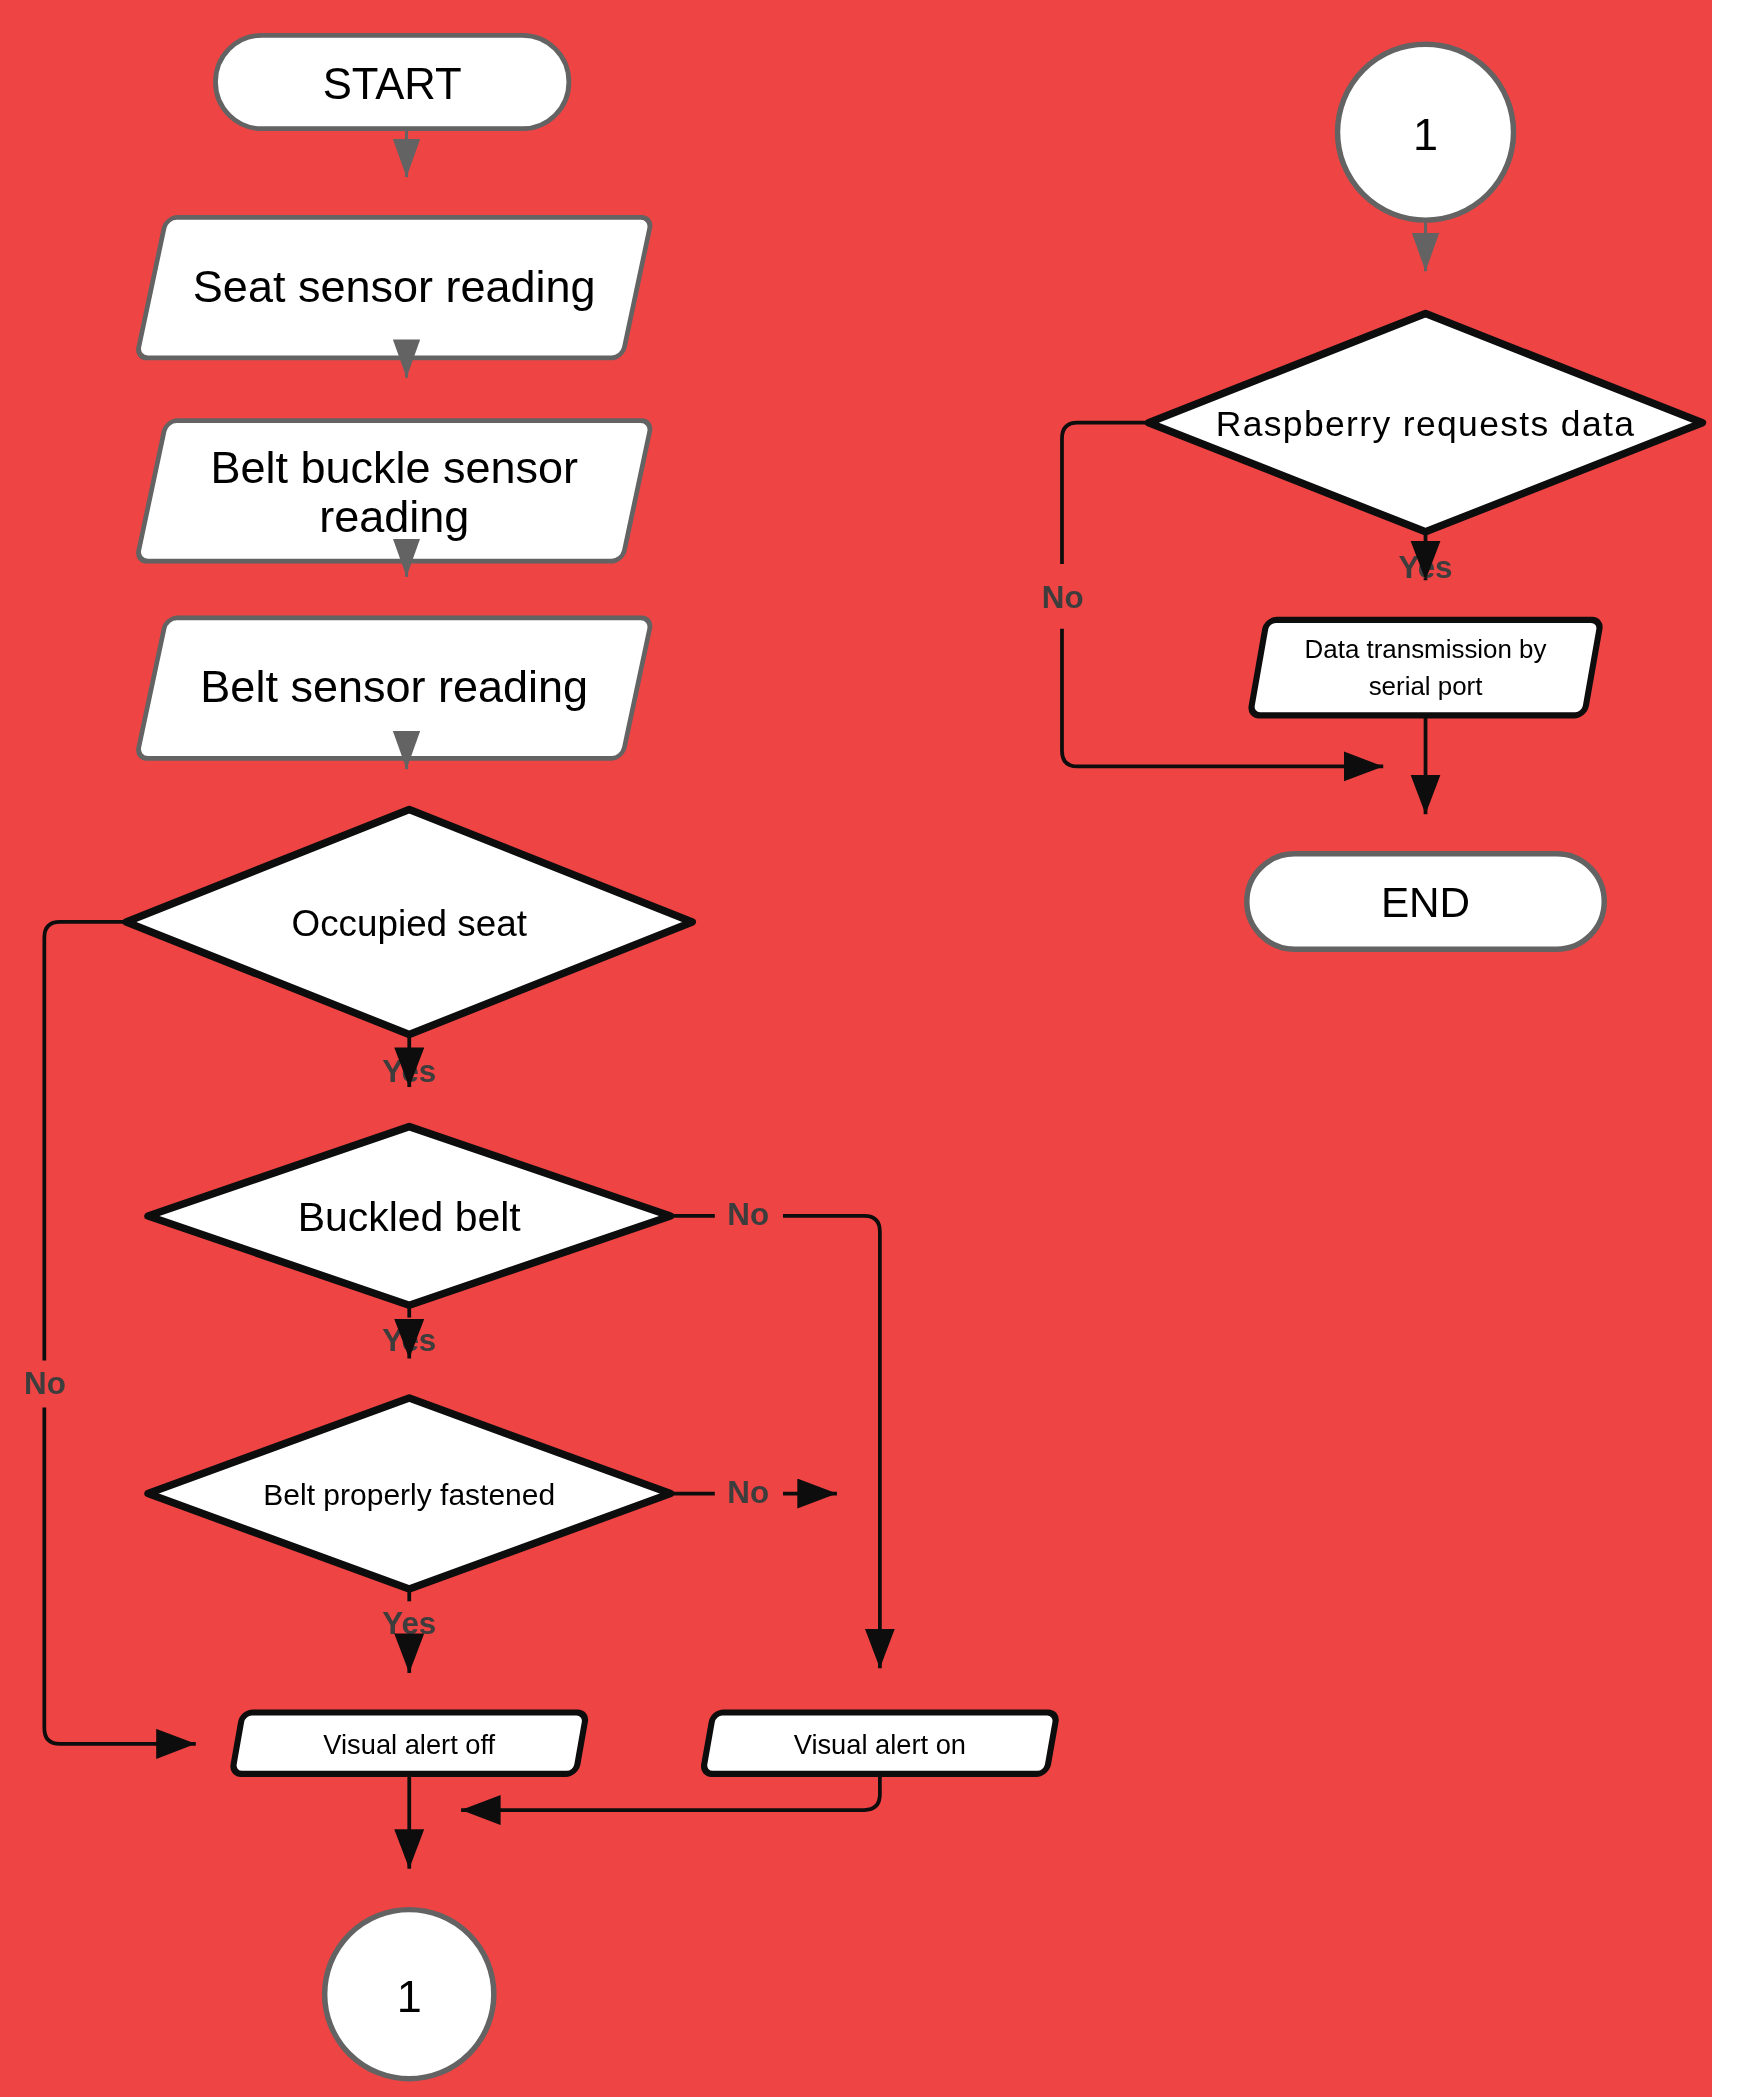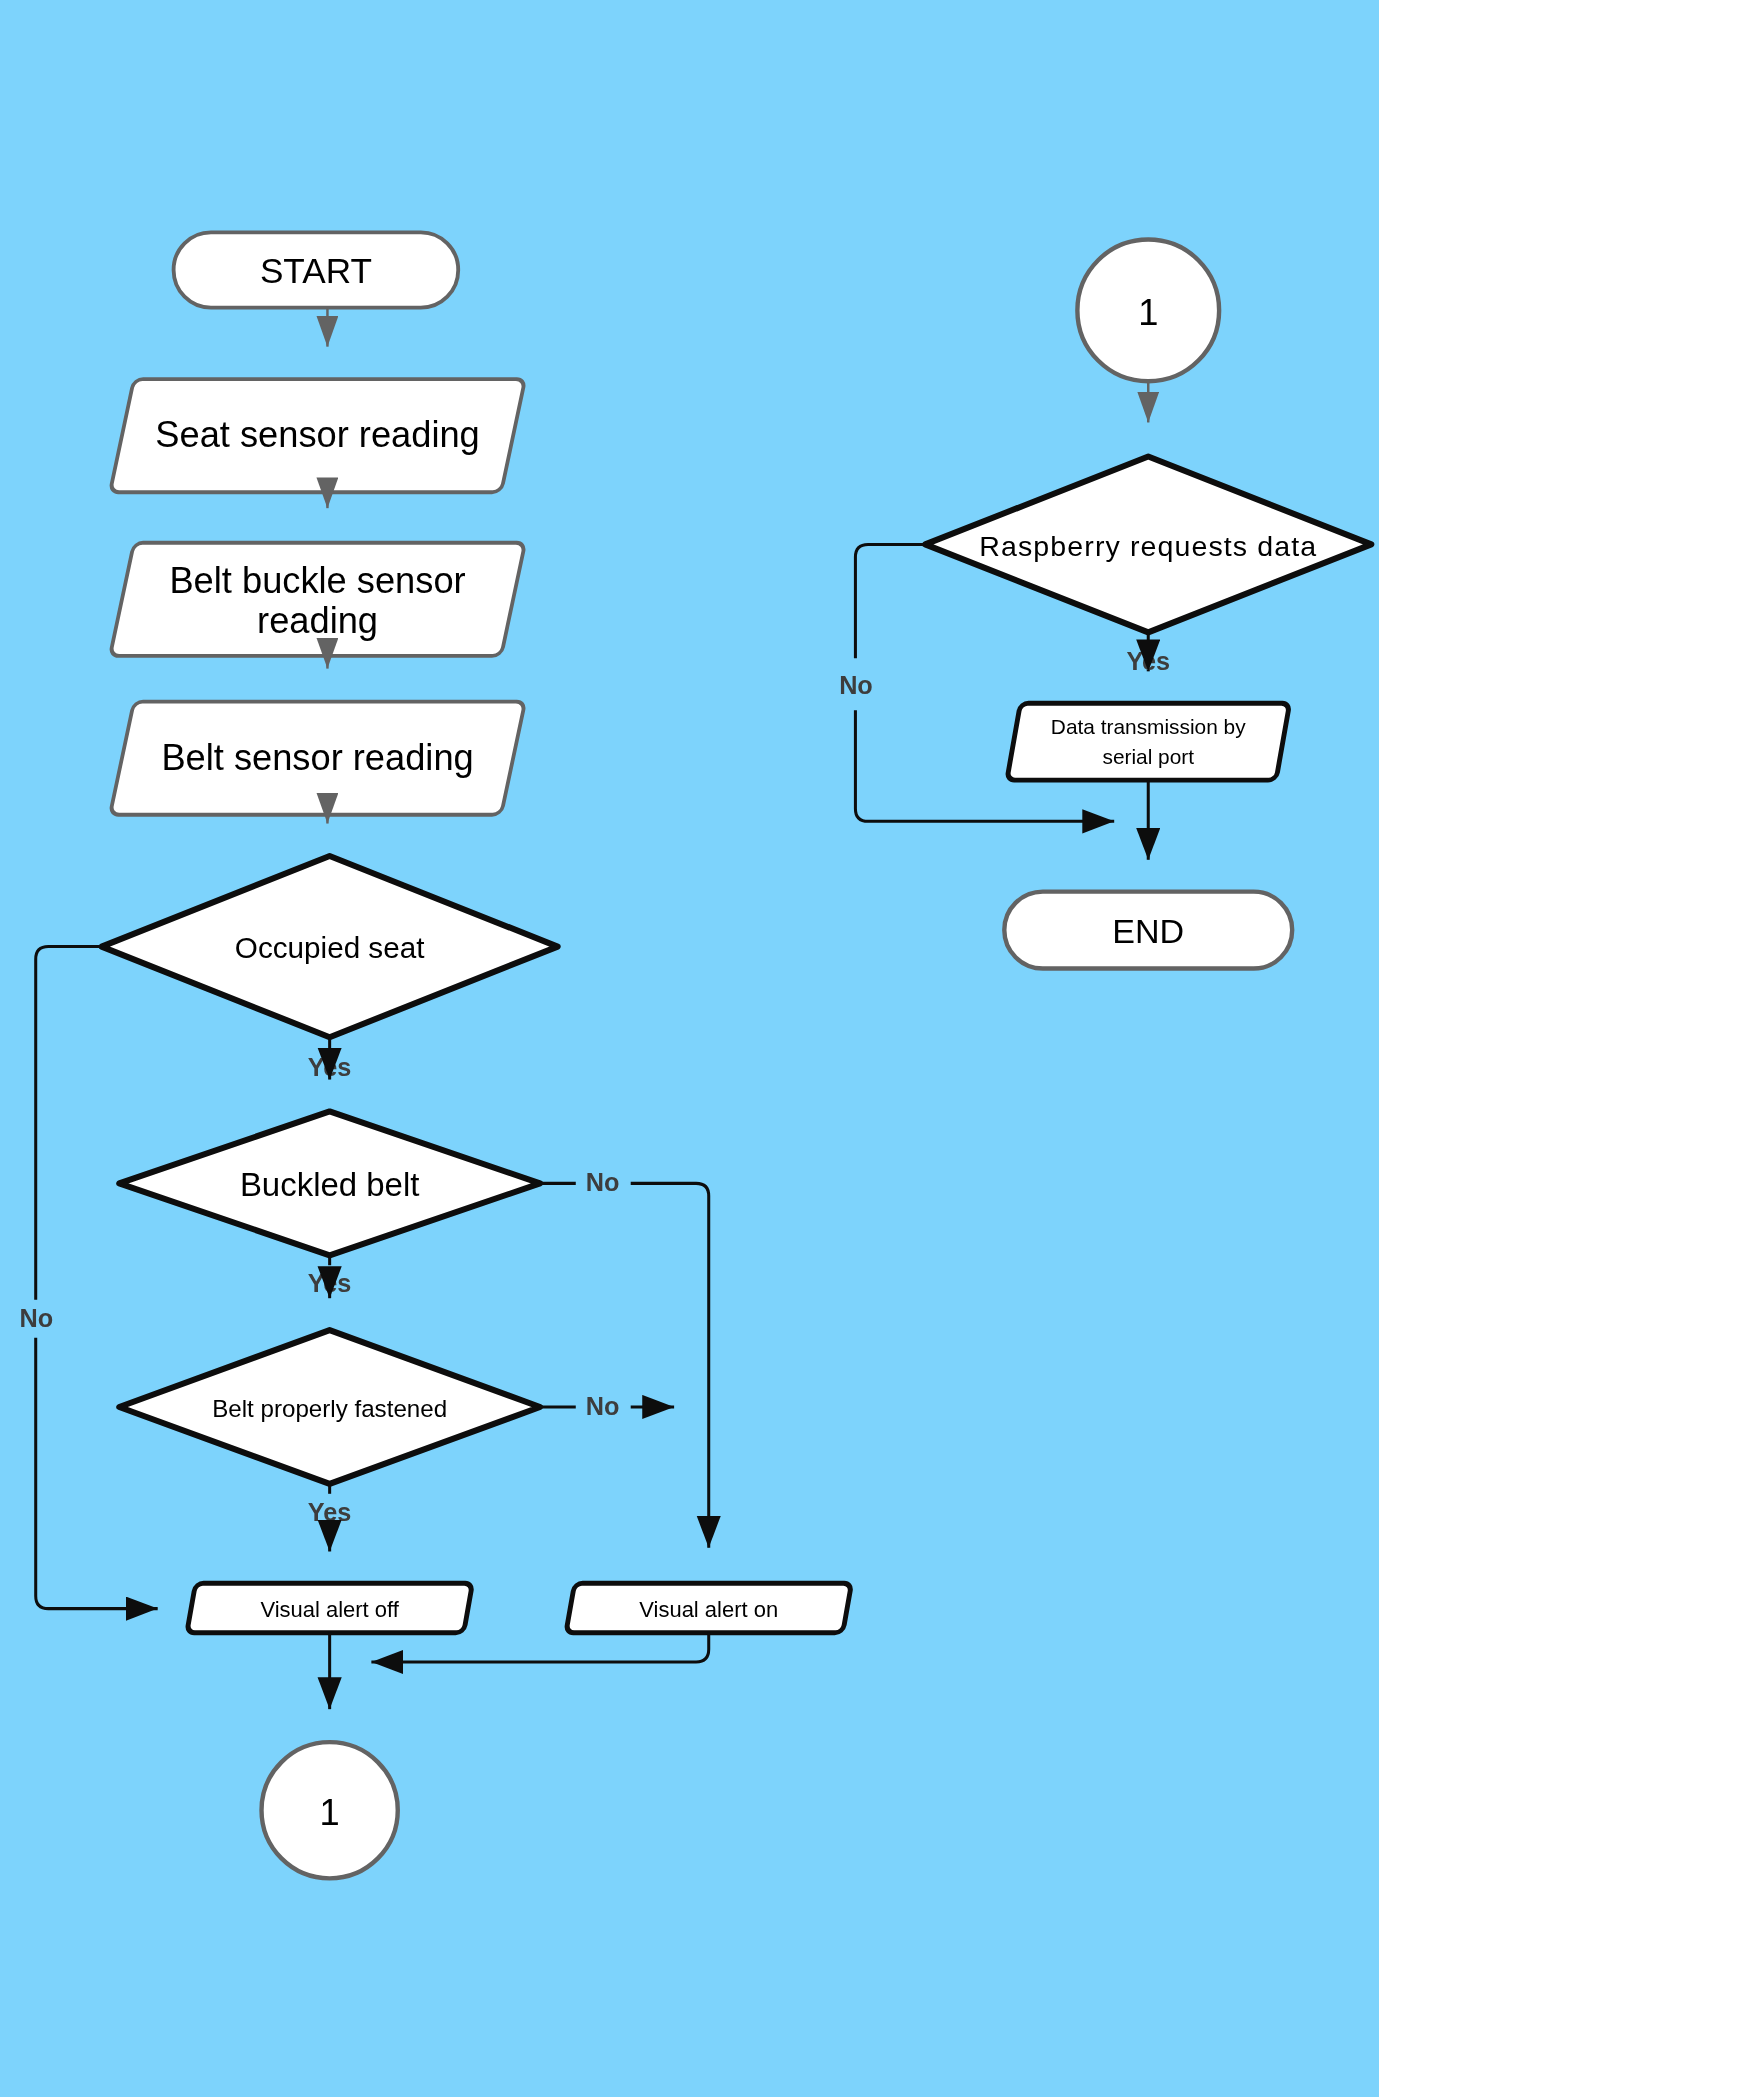--- a/index.html
+++ b/index.html
@@ -1,17 +1,17 @@
 <!DOCTYPE html>
 <html style="font-size:11px"><head>
 <meta charset="utf-8">
 <style>
   html,body{margin:0;padding:0;background:#ffffff;}
   .canvas{
-    width:1379px;height:2097px;background:#7dd3fc;position:relative;
+    width:1712px;height:2097px;background:#ef4444;position:relative;
     font-family:"Liberation Sans", sans-serif;
   }
   svg{position:absolute;left:0;top:0;width:100%;height:100%;}
   
   .shape-gray{fill:#ffffff;stroke:#636363;stroke-width:7;}
   .shape-gray-thick{fill:#ffffff;stroke:#636363;stroke-width:8;}
   .shape-black{fill:#ffffff;stroke:#0d0d0d;stroke-width:11;stroke-linejoin:round;}
   .shape-black-box{fill:#ffffff;stroke:#0d0d0d;stroke-width:9;stroke-linejoin:round;}
   .edge-gray{fill:none;stroke:#636363;stroke-width:4.5;}
   .edge-black{fill:none;stroke:#0d0d0d;stroke-width:5.5;}

